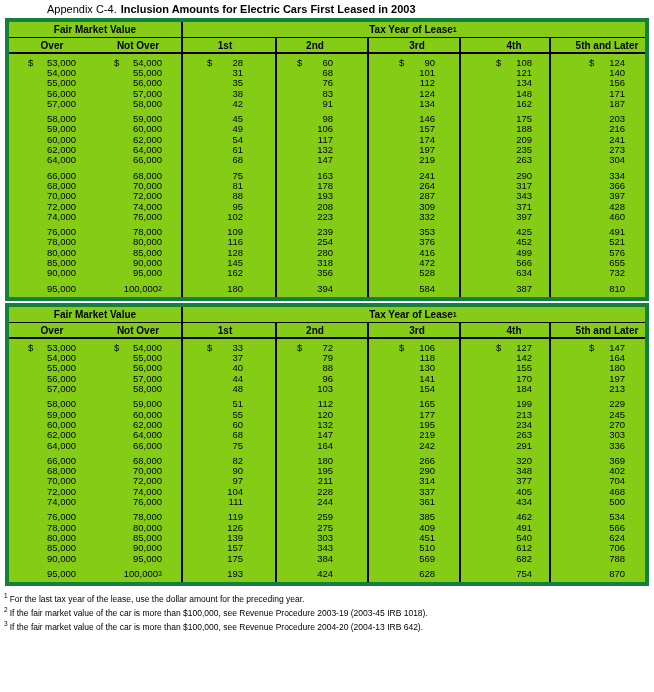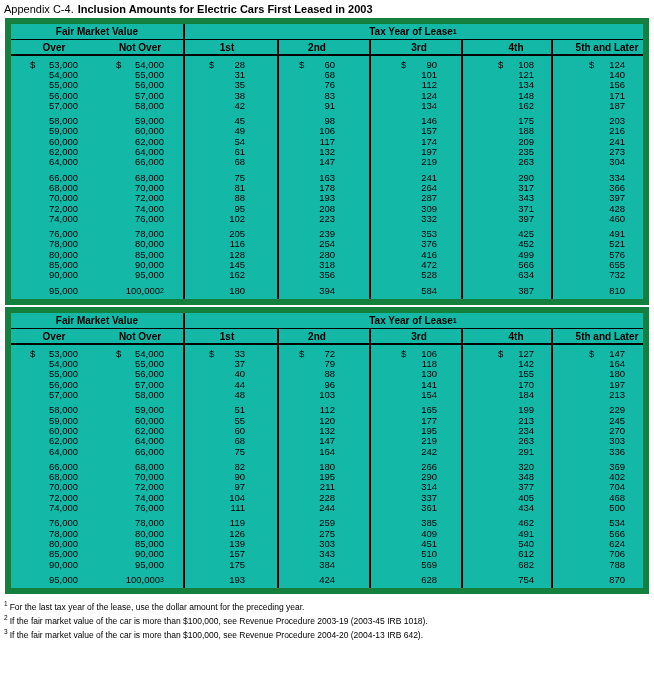--- a/index.html
+++ b/index.html
@@ -4,25 +4,25 @@
 <style>
   * { box-sizing: border-box; margin: 0; padding: 0; }
   html, body { background: #ffffff; }
   body {
     width: 654px; height: 692px;
     font-family: "Liberation Sans", sans-serif;
     color: #000; overflow: hidden;
   }
   .page { padding-top: 3px; }
   .title { font-size: 11px; line-height: 13px; margin-left: 4px; }
-  .t-prefix { font-weight: 400; margin-right: 4px; }
+  .t-prefix { font-weight: 400; margin-right: 4px; margin-left: 43px; }
   .t-bold { font-weight: 700; }
   .title-2 { margin-top: 56px; }
 
-  .tbl { width: 644px; margin: 2px 0 0 5px; border: 6px solid #15803d; background: #14b8a6; }
+  .tbl { width: 644px; margin: 2px 0 0 5px; border: 4px solid #15803d; background: #84cc16; }
 
   .hrow1 {
     display: flex; height: 16px;
     border-bottom: 1px solid #000;
     background-image: linear-gradient(#000,#000);
     background-size: 2px 100%; background-position: 172px 0; background-repeat: no-repeat;
   }
   .hrow2 { display: flex; height: 16px; border-bottom: 2px solid #000; }
   .hcell {
     display: flex; align-items: center; justify-content: center;
@@ -663,21 +663,21 @@
                 <span class="num">76,000</span>
               </span>
             </div>
             <div class="tcell c1">
               <span class="val wide">
                 <span class="num">78,000</span>
               </span>
             </div>
             <div class="tcell c2">
               <span class="val">
-                <span class="num">205</span>
+                <span class="num">109</span>
               </span>
             </div>
             <div class="tcell c3">
               <span class="val">
                 <span class="num">239</span>
               </span>
             </div>
             <div class="tcell c4">
               <span class="val">
                 <span class="num">353</span>

